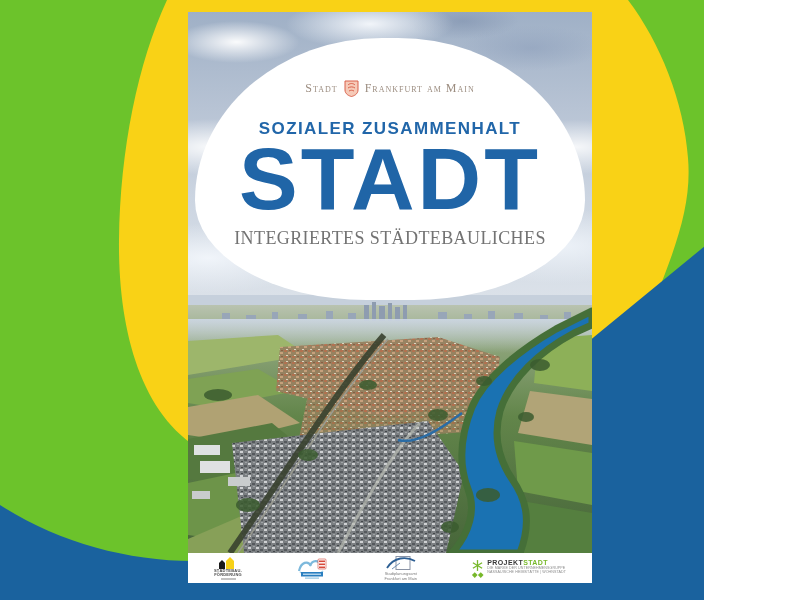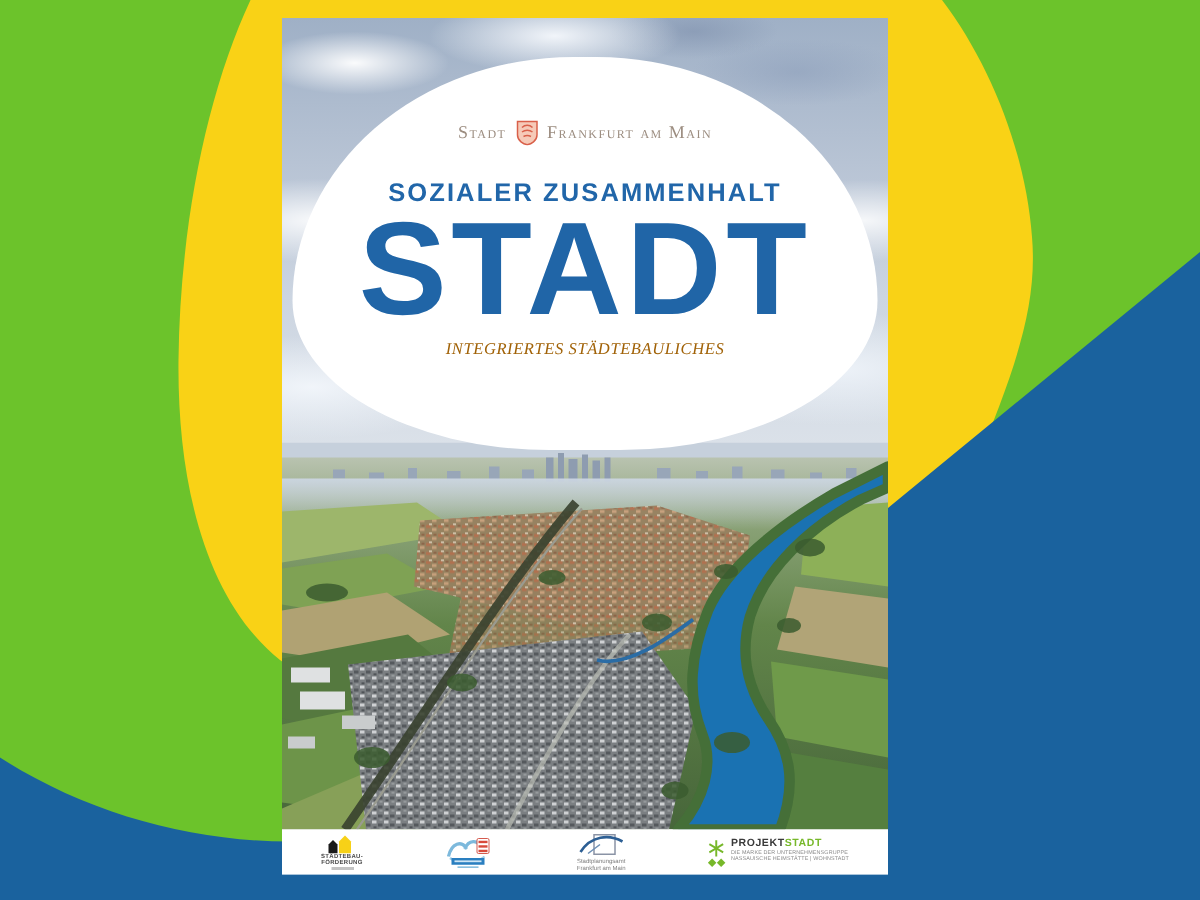--- a/index.html
+++ b/index.html
@@ -1,16 +1,16 @@
 <!DOCTYPE html>
 <html><head>
 <meta charset="utf-8">
 <style>
   html,body{margin:0;padding:0;}
-  #stage{position:relative;width:800px;height:600px;overflow:hidden;background:#6cc32b;
+  #stage{position:relative;width:704px;height:600px;overflow:hidden;background:#6cc32b;
          font-family:"Liberation Sans",sans-serif;}
   #bg{position:absolute;left:0;top:0;}
 
   
   #cover{position:absolute;left:188px;top:12px;width:404px;height:571px;background:#fff;overflow:hidden;}
   #sky{position:absolute;left:0;top:0;width:404px;height:300px;
     background:
       radial-gradient(90px 30px at 12% 10%, rgba(255,255,255,.95), rgba(255,255,255,0) 70%),
       radial-gradient(120px 36px at 45% 4%, rgba(250,252,255,.9), rgba(255,255,255,0) 70%),
       radial-gradient(100px 32px at 85% 12%, rgba(140,158,186,.55), rgba(140,158,186,0) 70%),
@@ -23,22 +23,22 @@
   #photo{position:absolute;left:0;top:283px;}
 
   #blob{position:absolute;left:7px;right:7px;top:26px;height:262px;background:#ffffff;
         border-radius:48% 48% 44% 44% / 62% 62% 38% 38%;
         display:flex;flex-direction:column;align-items:center;text-align:center;}
   .citylogo{margin-top:42px;display:flex;align-items:center;gap:6px;
         font-family:"Liberation Serif",serif;font-variant:small-caps;letter-spacing:1px;
         font-size:12px;color:#9c8d80;}
   .kicker{margin-top:22px;font-size:17px;font-weight:bold;letter-spacing:1.4px;color:#2166a9;}
   .bigtitle{margin-top:0;font-size:88px;line-height:.92;font-weight:bold;letter-spacing:3px;color:#2065a7;}
-  .subtitle{margin-top:7px;font-family:"Liberation Serif",serif;font-style:italic;
-        font-size:11px;line-height:1.26;letter-spacing:.4px;color:#a16207;}
+  .subtitle{margin-top:7px;font-family:"Liberation Serif",serif;
+        font-size:18px;line-height:1.26;letter-spacing:.4px;color:#737373;}
 
   
   #logobar{position:absolute;left:0;bottom:0;width:404px;height:30px;background:#fff;
         display:flex;align-items:center;justify-content:space-between;padding:0 26px;box-sizing:border-box;}
   .lg{display:flex;flex-direction:column;align-items:center;line-height:1.05;}
   .lg .t1{font-size:4px;font-weight:bold;color:#4a4a4a;letter-spacing:.2px;}
   .lg .t2{font-size:4px;color:#7d7d7d;}
   .bar{width:15px;height:2px;background:#c3c3c3;margin-top:1px;}
   .ps{display:flex;align-items:flex-start;gap:3px;}
   .ps-texts{display:flex;flex-direction:column;align-items:flex-start;line-height:1.1;}

